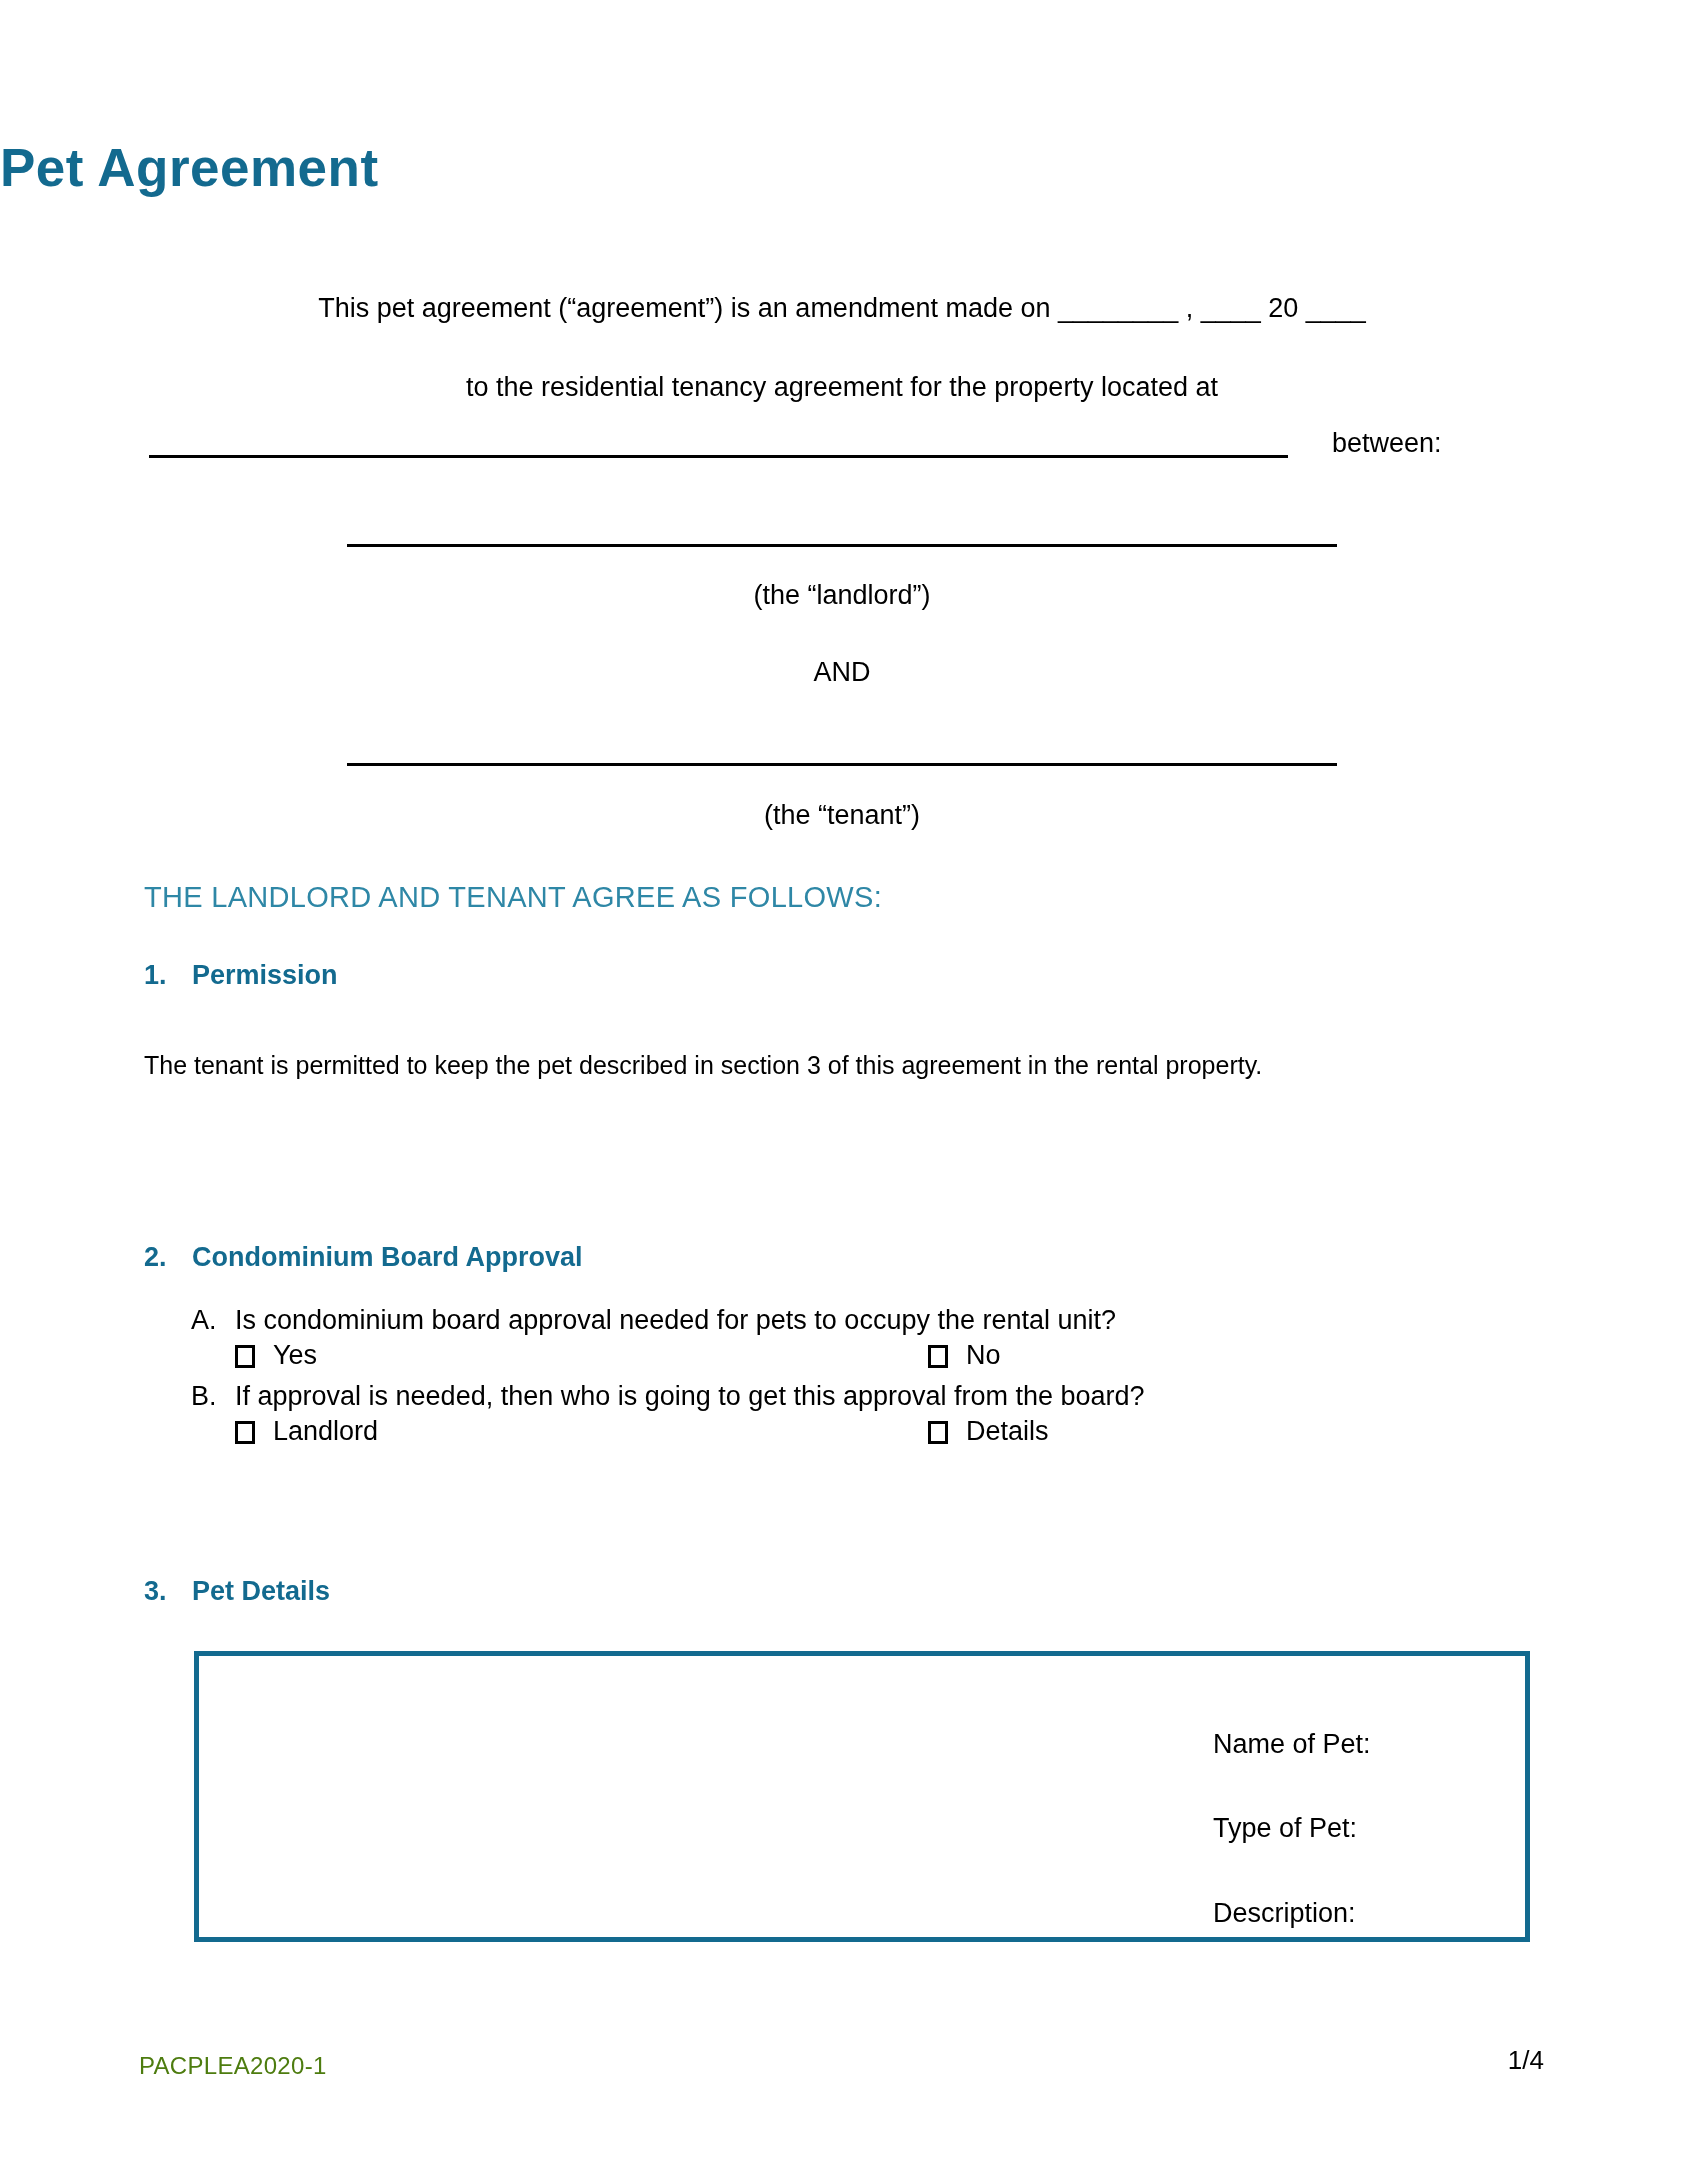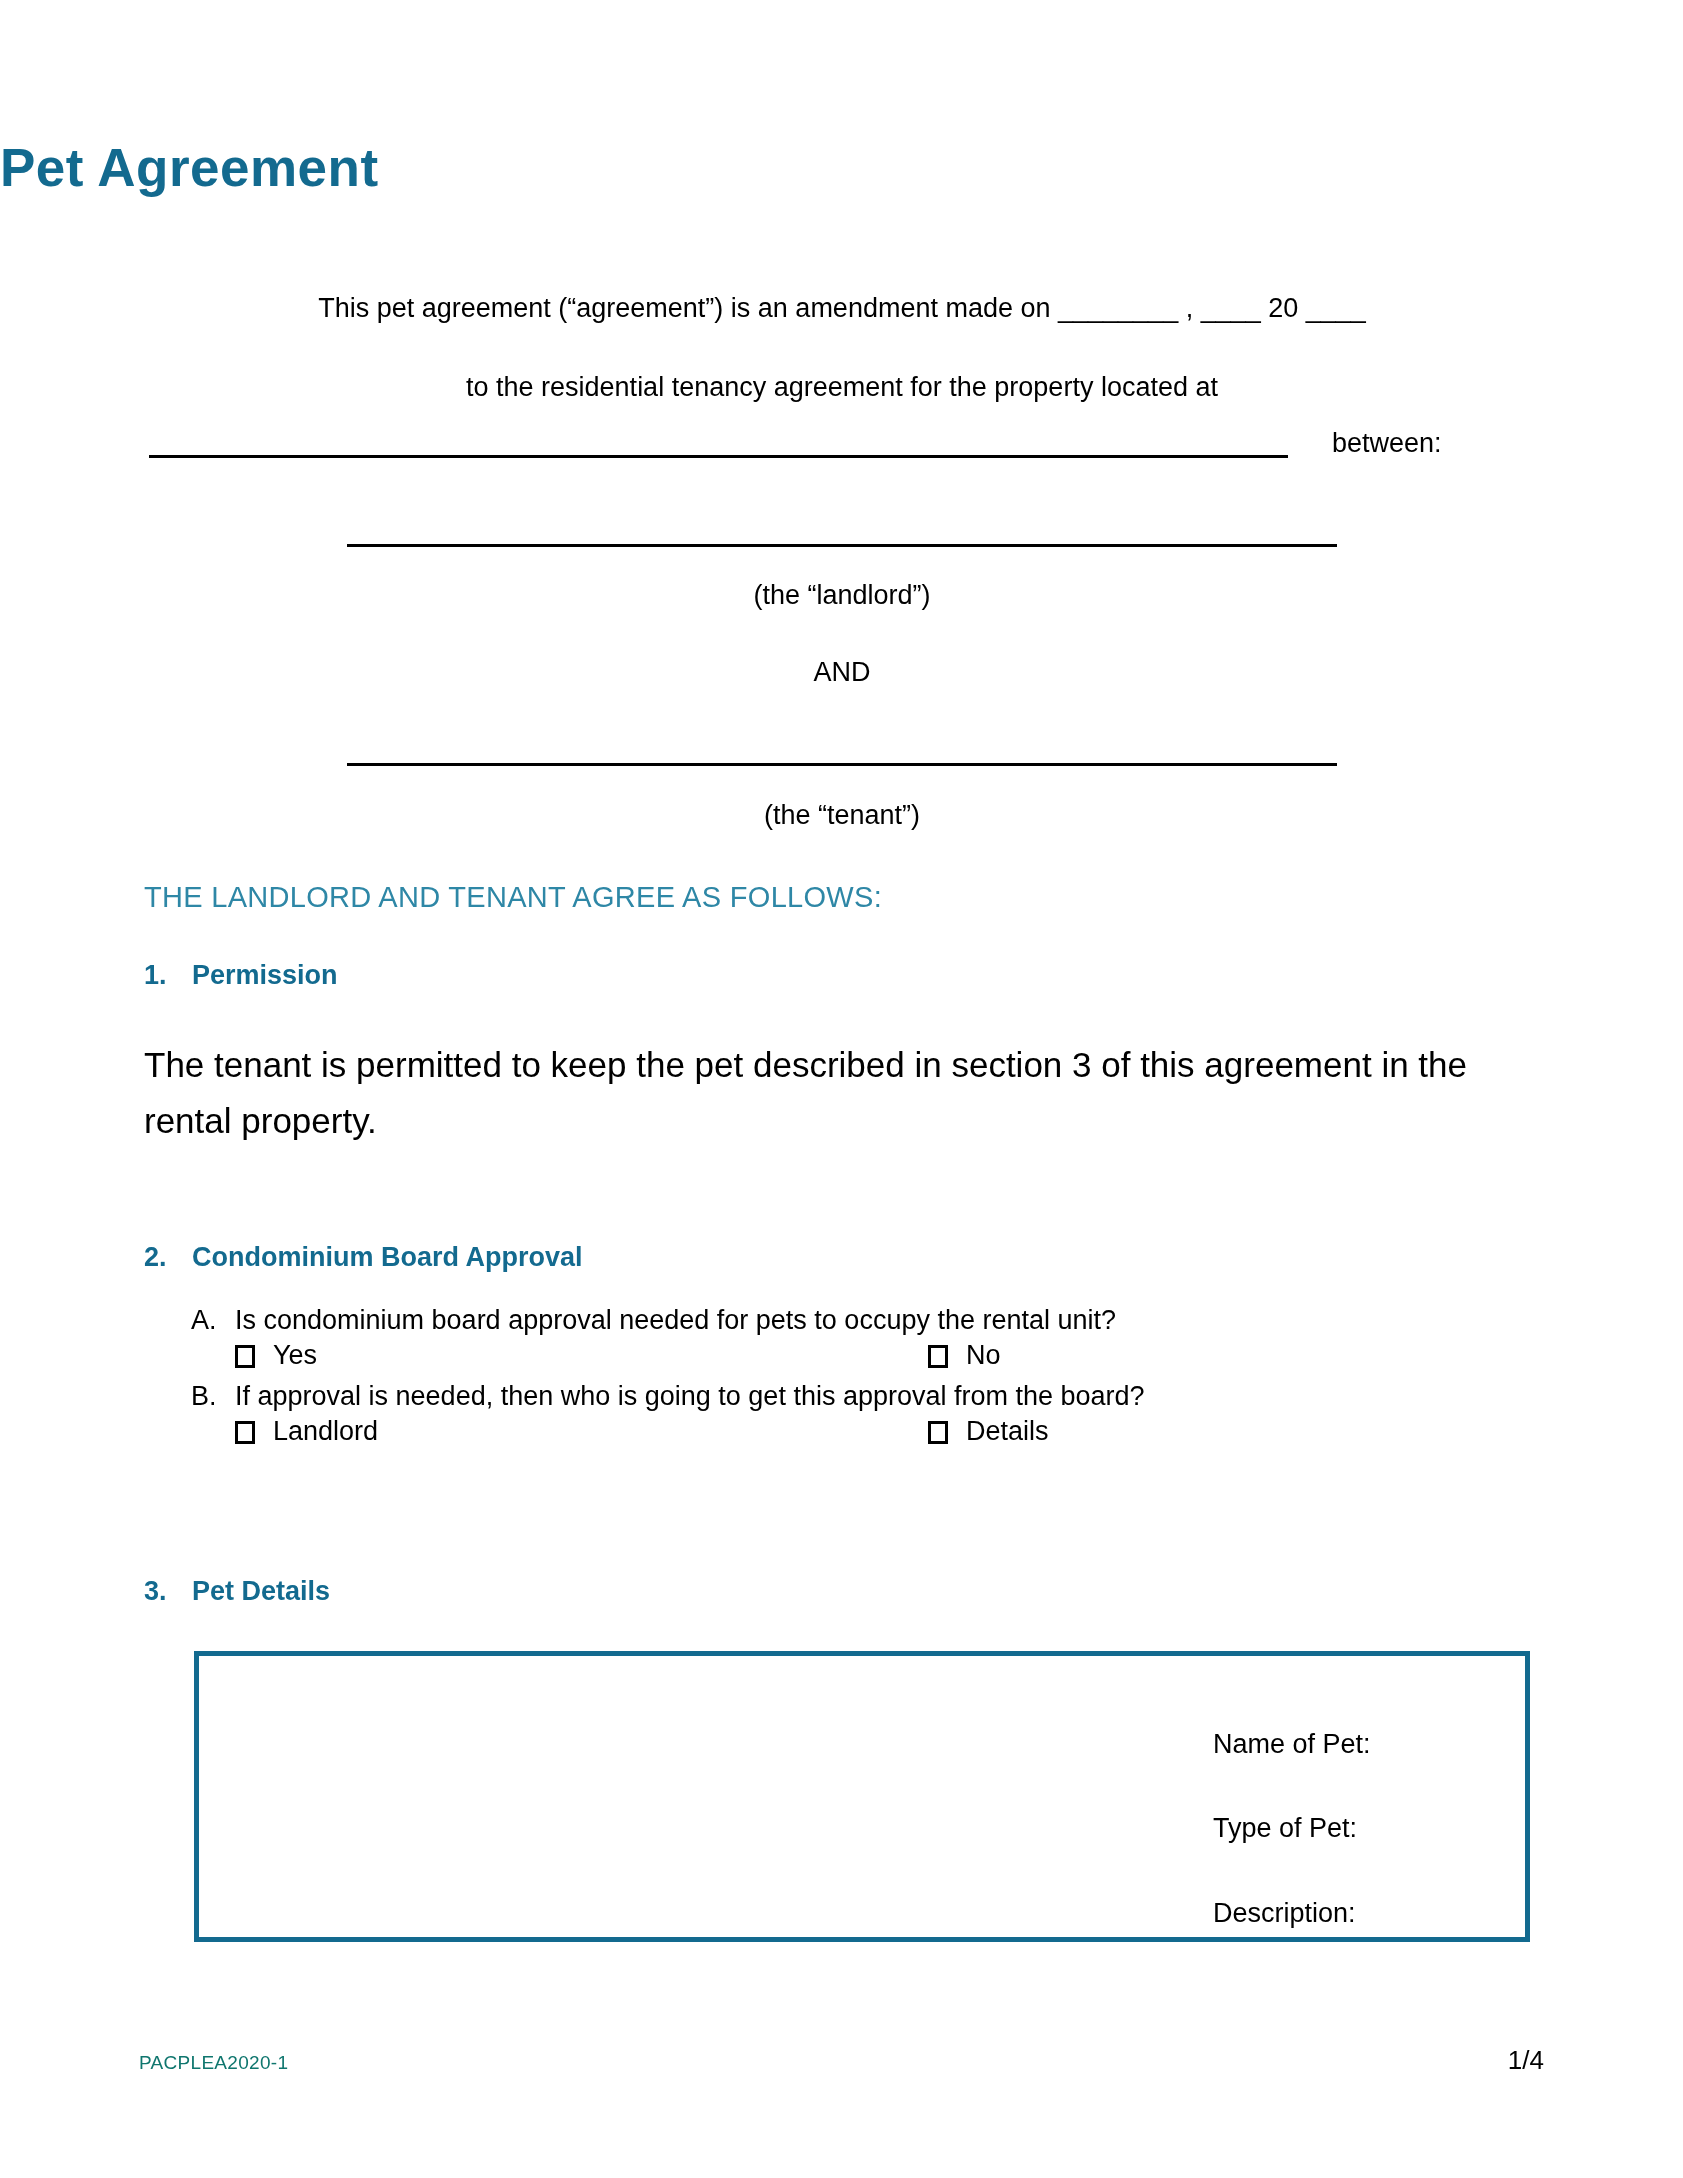--- a/index.html
+++ b/index.html
@@ -116,21 +116,21 @@
     font-weight: bold;
     color: #136a8f;
     white-space: nowrap;
   }
   .sec-num { display: inline-block; width: 48px; }
 
   .body-par {
     position: absolute;
     left: 144px;
     width: 1406px;
-    font-size: 35px;
+    font-size: 25px;
     line-height: 56px;
     color: #000;
   }
 
   
   .item {
     position: absolute;
     left: 191px;
     width: 1366px;
   }
@@ -195,22 +195,22 @@
     flex: 1;
     border-bottom: 3px solid #000;
     height: 32px;
   }
 
   
   .footer-code {
     position: absolute;
     left: 139px;
     top: 2052px;
-    font-size: 19px;
-    color: #0f766e;
+    font-size: 24px;
+    color: #4d7c0f;
     letter-spacing: 0.3px;
     text-align: center;
   }
   .footer-page {
     position: absolute;
     right: 139px;
     top: 2045px;
     font-size: 26px;
     color: #000;
   }

